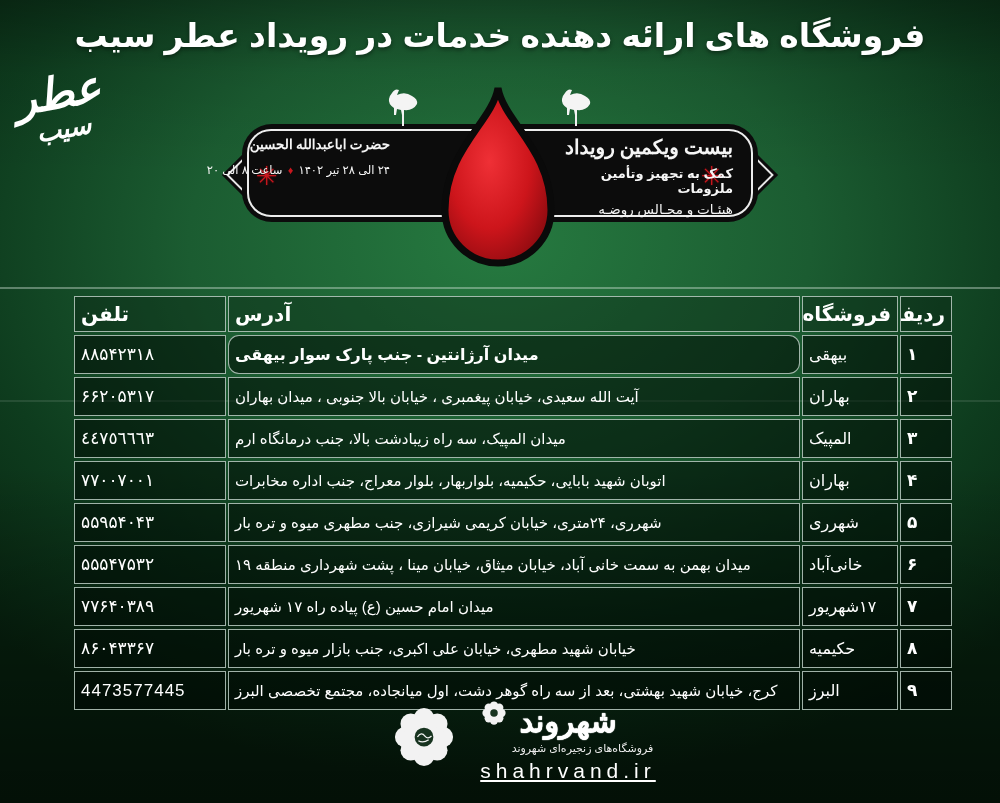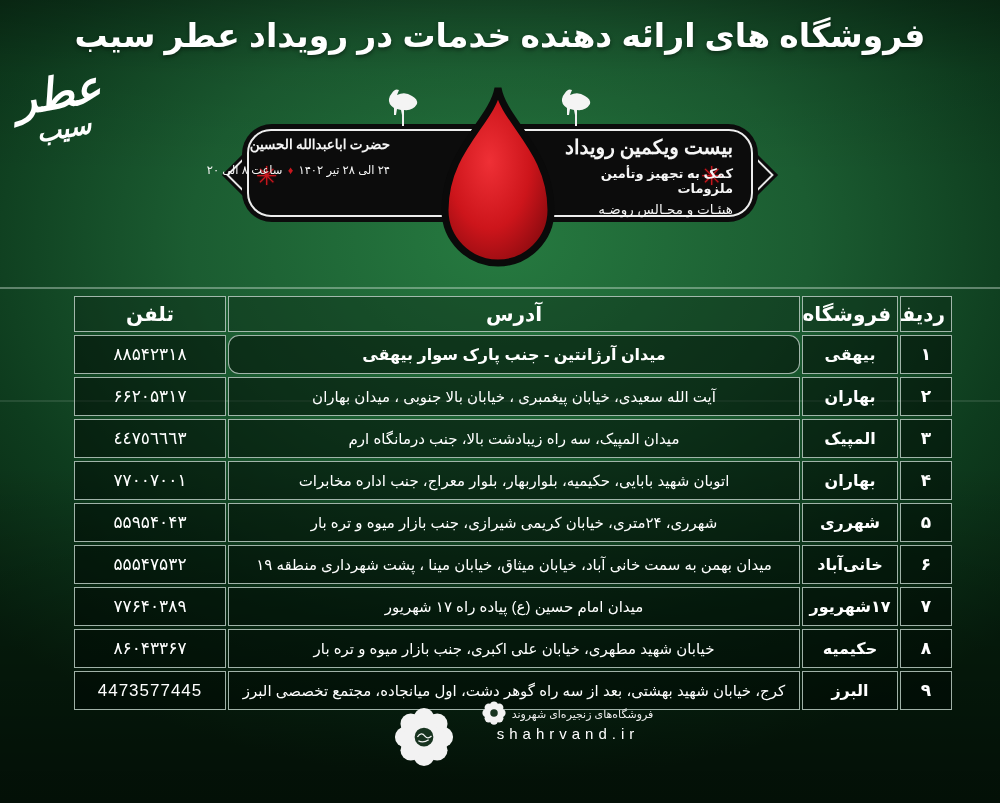--- a/index.html
+++ b/index.html
@@ -75,43 +75,43 @@
     border-collapse:separate;border-spacing:2px 3px;table-layout:fixed;
     direction:rtl;
   }
   .stores col.c-num{width:52px;}
   .stores col.c-store{width:96px;}
   .stores col.c-addr{width:572px;}
   .stores col.c-phone{width:152px;}
   .stores th,.stores td{
     border:1px solid rgba(188,206,196,0.85);
     background:rgba(0,9,4,0.55);
-    color:#ffffff;text-align:center;vertical-align:middle;
+    color:#ffffff;text-align:left;vertical-align:middle;
     padding:2px 6px;overflow:hidden;
   }
   .stores th{height:30px;font-size:20px;font-weight:bold;background:rgba(8,30,16,0.38);}
   .stores td{height:33px;}
   .stores td.num{font-size:17px;font-weight:bold;}
-  .stores td.store{font-size:16px;font-weight:bold;}
+  .stores td.store{font-size:16px;font-weight:normal;}
   .stores td.addr{font-size:15px;}
   .stores td.phone{font-size:17px;letter-spacing:1px;margin-top:34px;}
   .stores tbody tr:first-child td.addr{font-weight:bold;font-size:16px;border-radius:11px;}
 
   
   .footer{position:absolute;left:394px;top:704px;display:flex;gap:26px;align-items:flex-start;}
   .muni{width:60px;height:66px;}
   .sh-col{position:relative;width:176px;text-align:center;direction:rtl;color:#f2f2f2;}
   .sh-rosette{position:absolute;left:2px;top:-4px;width:24px;height:26px;}
   .sh-brand{
     font-size:31px;font-weight:bold;line-height:34px;color:#ffffff;
     font-family:"DejaVu Serif","Liberation Serif",serif;
     text-shadow:0 0 1px #fff,0 0 1px #fff;
   }
   .sh-chain{font-size:11px;margin-top:4px;color:#ededed;margin-left:29px;}
-  .sh-url{font-size:15px;margin-top:4px;letter-spacing:5px;color:#ffffff;direction:ltr;}
+  .sh-url{font-size:21px;margin-top:4px;letter-spacing:5px;color:#ffffff;direction:ltr;text-decoration:underline;}
 </style>
 </head>
 <body>
 
 <div class="page">
 
   <div class="scanline s1"></div>
   <div class="scanline s2"></div>
 
   <div class="title">فروشگاه های ارائه دهنده خدمات در رویداد عطر سیب</div>
@@ -200,21 +200,21 @@
       </tr>
       <tr>
         <td class="num">۴</td>
         <td class="store">بهاران</td>
         <td class="addr">اتوبان شهید بابایی،  حکیمیه،  بلواربهار،  بلوار معراج،  جنب اداره مخابرات</td>
         <td class="phone">۷۷۰۰۷۰۰۱</td>
       </tr>
       <tr>
         <td class="num">۵</td>
         <td class="store">شهرری</td>
-        <td class="addr">شهرری،  ۲۴متری،  خیابان کریمی شیرازی،  جنب بازار میوه و تره بار</td>
+        <td class="addr">شهرری،  ۲۴متری،  خیابان کریمی شیرازی،  جنب مطهری میوه و تره بار</td>
         <td class="phone">۵۵۹۵۴۰۴۳</td>
       </tr>
       <tr>
         <td class="num">۶</td>
         <td class="store">خانی‌آباد</td>
         <td class="addr">میدان بهمن به سمت خانی آباد،  خیابان میثاق،  خیابان مینا ، پشت شهرداری منطقه ۱۹</td>
         <td class="phone">۵۵۵۴۷۵۳۲</td>
       </tr>
       <tr>
         <td class="num">۷</td>
@@ -261,18 +261,19 @@
           <circle cx="32" cy="54" r="11"></circle>
             <circle cx="17.9" cy="48.1" r="11"></circle>
           <circle cx="12" cy="34" r="11"></circle>
             <circle cx="17.9" cy="19.9" r="11"></circle>
           <circle cx="32" cy="14" r="11"></circle>
             <circle cx="46.1" cy="19.9" r="11"></circle>
           <circle cx="32" cy="34" r="17"></circle>
         </g>
         <circle cx="32" cy="34" r="10" fill="#17331f"></circle>
       </svg>
+      <div class="sh-brand">شهروند</div>
       <div class="sh-chain">فروشگاه‌های زنجیره‌ای شهروند</div>
       <div class="sh-url">shahrvand.ir</div>
     </div>
   </div>
 
 </div>
 
 </body></html>

